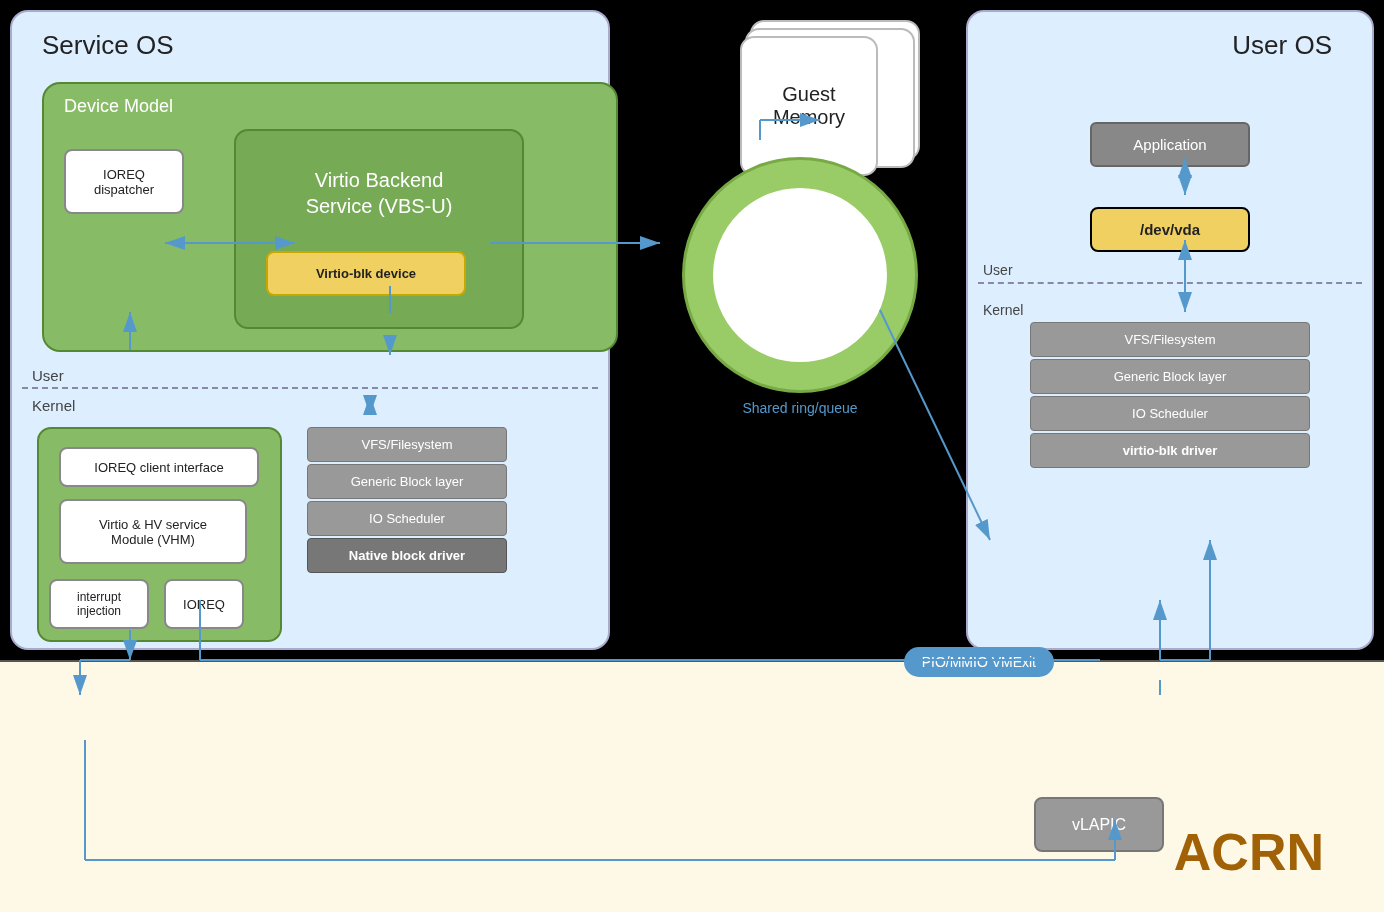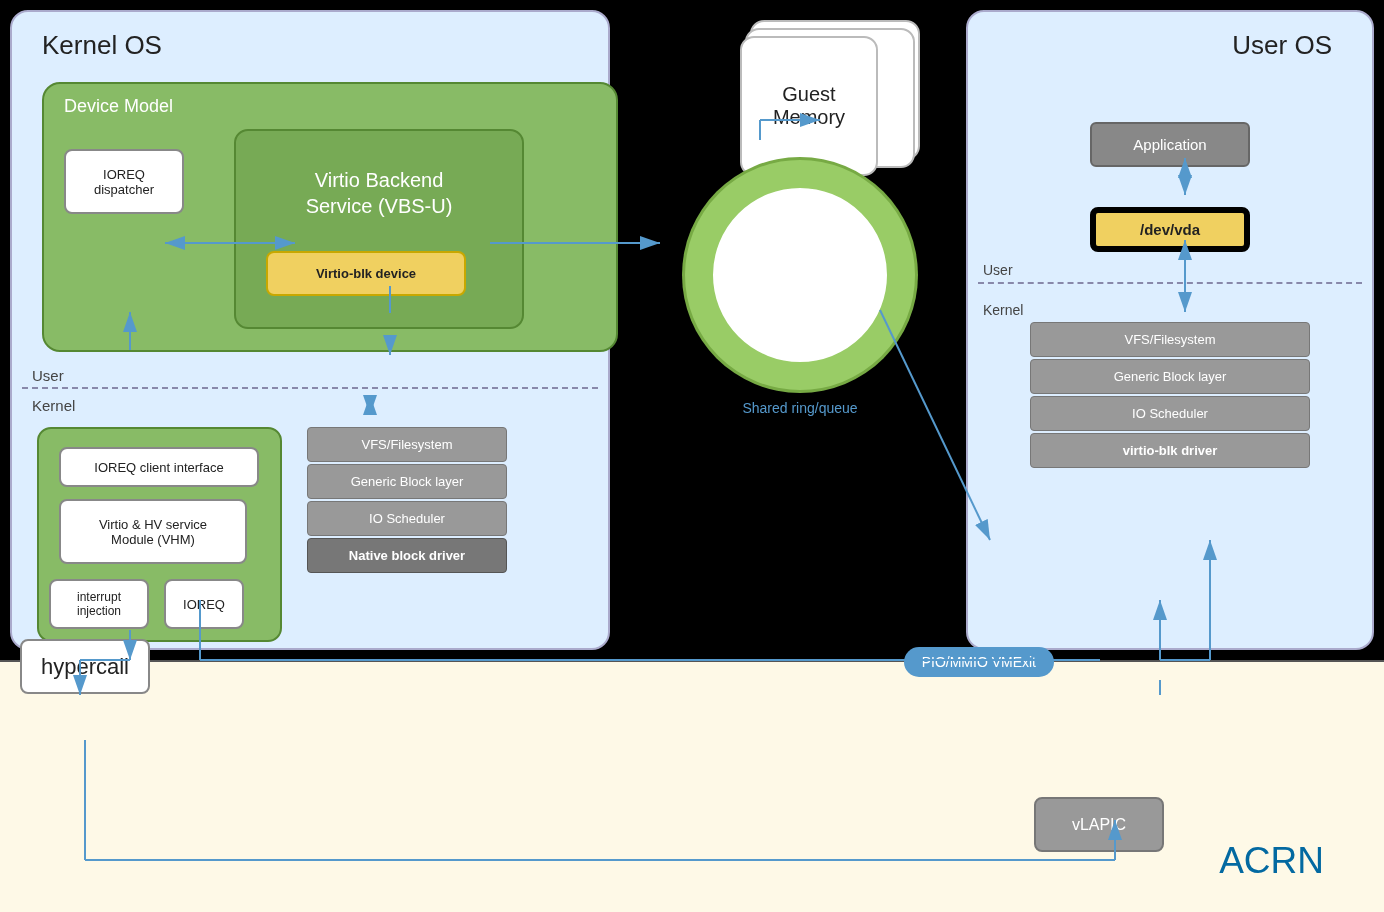--- a/index.html
+++ b/index.html
@@ -200,23 +200,23 @@
       top: 0; left: 0;
       width: 1384px;
       height: 912px;
       pointer-events: none;
     }
 
     
     .acrn-label {
       position: absolute;
       bottom: 30px; right: 60px;
-      font-size: 37px;
-      color: #0369a1;
-      font-weight: 400;
+      font-size: 52px;
+      color: #a16207;
+      font-weight: 700;
     }
 
     
     .hypercall-box {
       position: absolute;
       bottom: 218px; left: 20px;
       width: 130px; height: 55px;
       background: white;
       border: 2px solid #888;
       border-radius: 8px;
@@ -313,21 +313,21 @@
       justify-content: center;
       font-size: 15px;
     }
 
     .user-os-vda {
       position: absolute;
       top: 195px; left: 50%;
       transform: translateX(-50%);
       width: 160px; height: 45px;
       background: #f0d060;
-      border: 6px solid #000000;
+      border: 2px solid #000000;
       border-radius: 8px;
       display: flex;
       align-items: center;
       justify-content: center;
       font-size: 15px;
       font-weight: 600;
       color: #222;
     }
 
     
@@ -355,21 +355,21 @@
       position: absolute;
       top: 310px; left: 50%;
       transform: translateX(-50%);
       width: 280px;
     }
   </style>
 </head>
 <body>
 
 <div class="service-os">
-  <span class="service-os-title">Kernel OS</span>
+  <span class="service-os-title">Service OS</span>
 
   <div class="device-model">
     <span class="device-model-title">Device Model</span>
 
     <div class="box" style="position:absolute; top:65px; left:20px; width:120px; height:65px; font-size:13px;">
       <span style="white-space:pre-line; text-align:center;">IOREQ
 dispatcher</span>
     </div>
 
     <div class="vbs-box">
@@ -476,23 +476,20 @@
     <div class="service-stack-item stack-item-yellow">
       <span>virtio-blk driver</span>
     </div>
   </div>
 </div>
 
 <div class="bottom-area">
 
   <div class="acrn-label">ACRN</div>
 
-  <div class="hypercall-box">
-    <span>hypercall</span>
-  </div>
 
   <div class="pio-badge">
     <span>PIO/MMIO VMExit</span>
   </div>
 
   <div class="vlapic-box">
     <span>vLAPIC</span>
   </div>
 </div>
 

